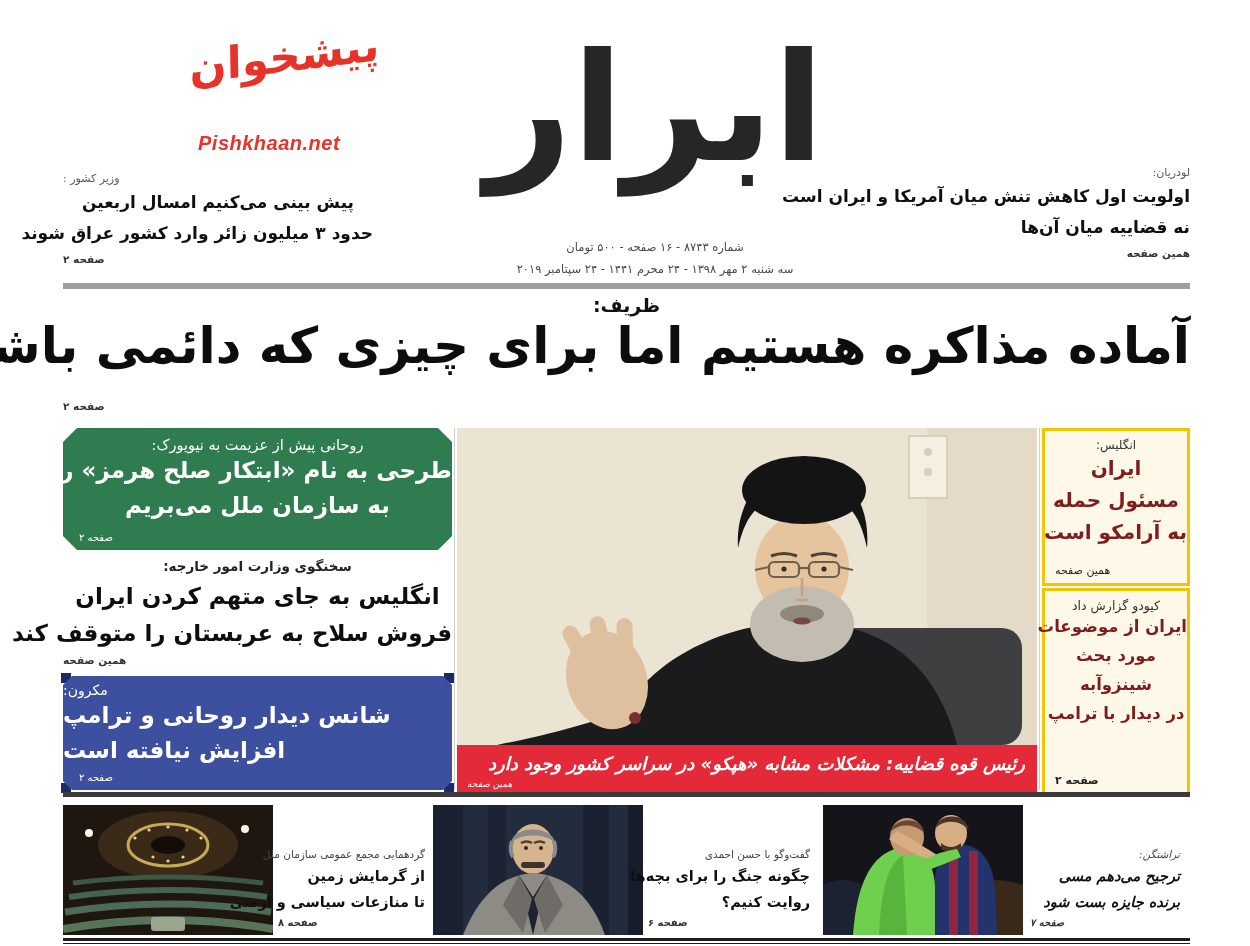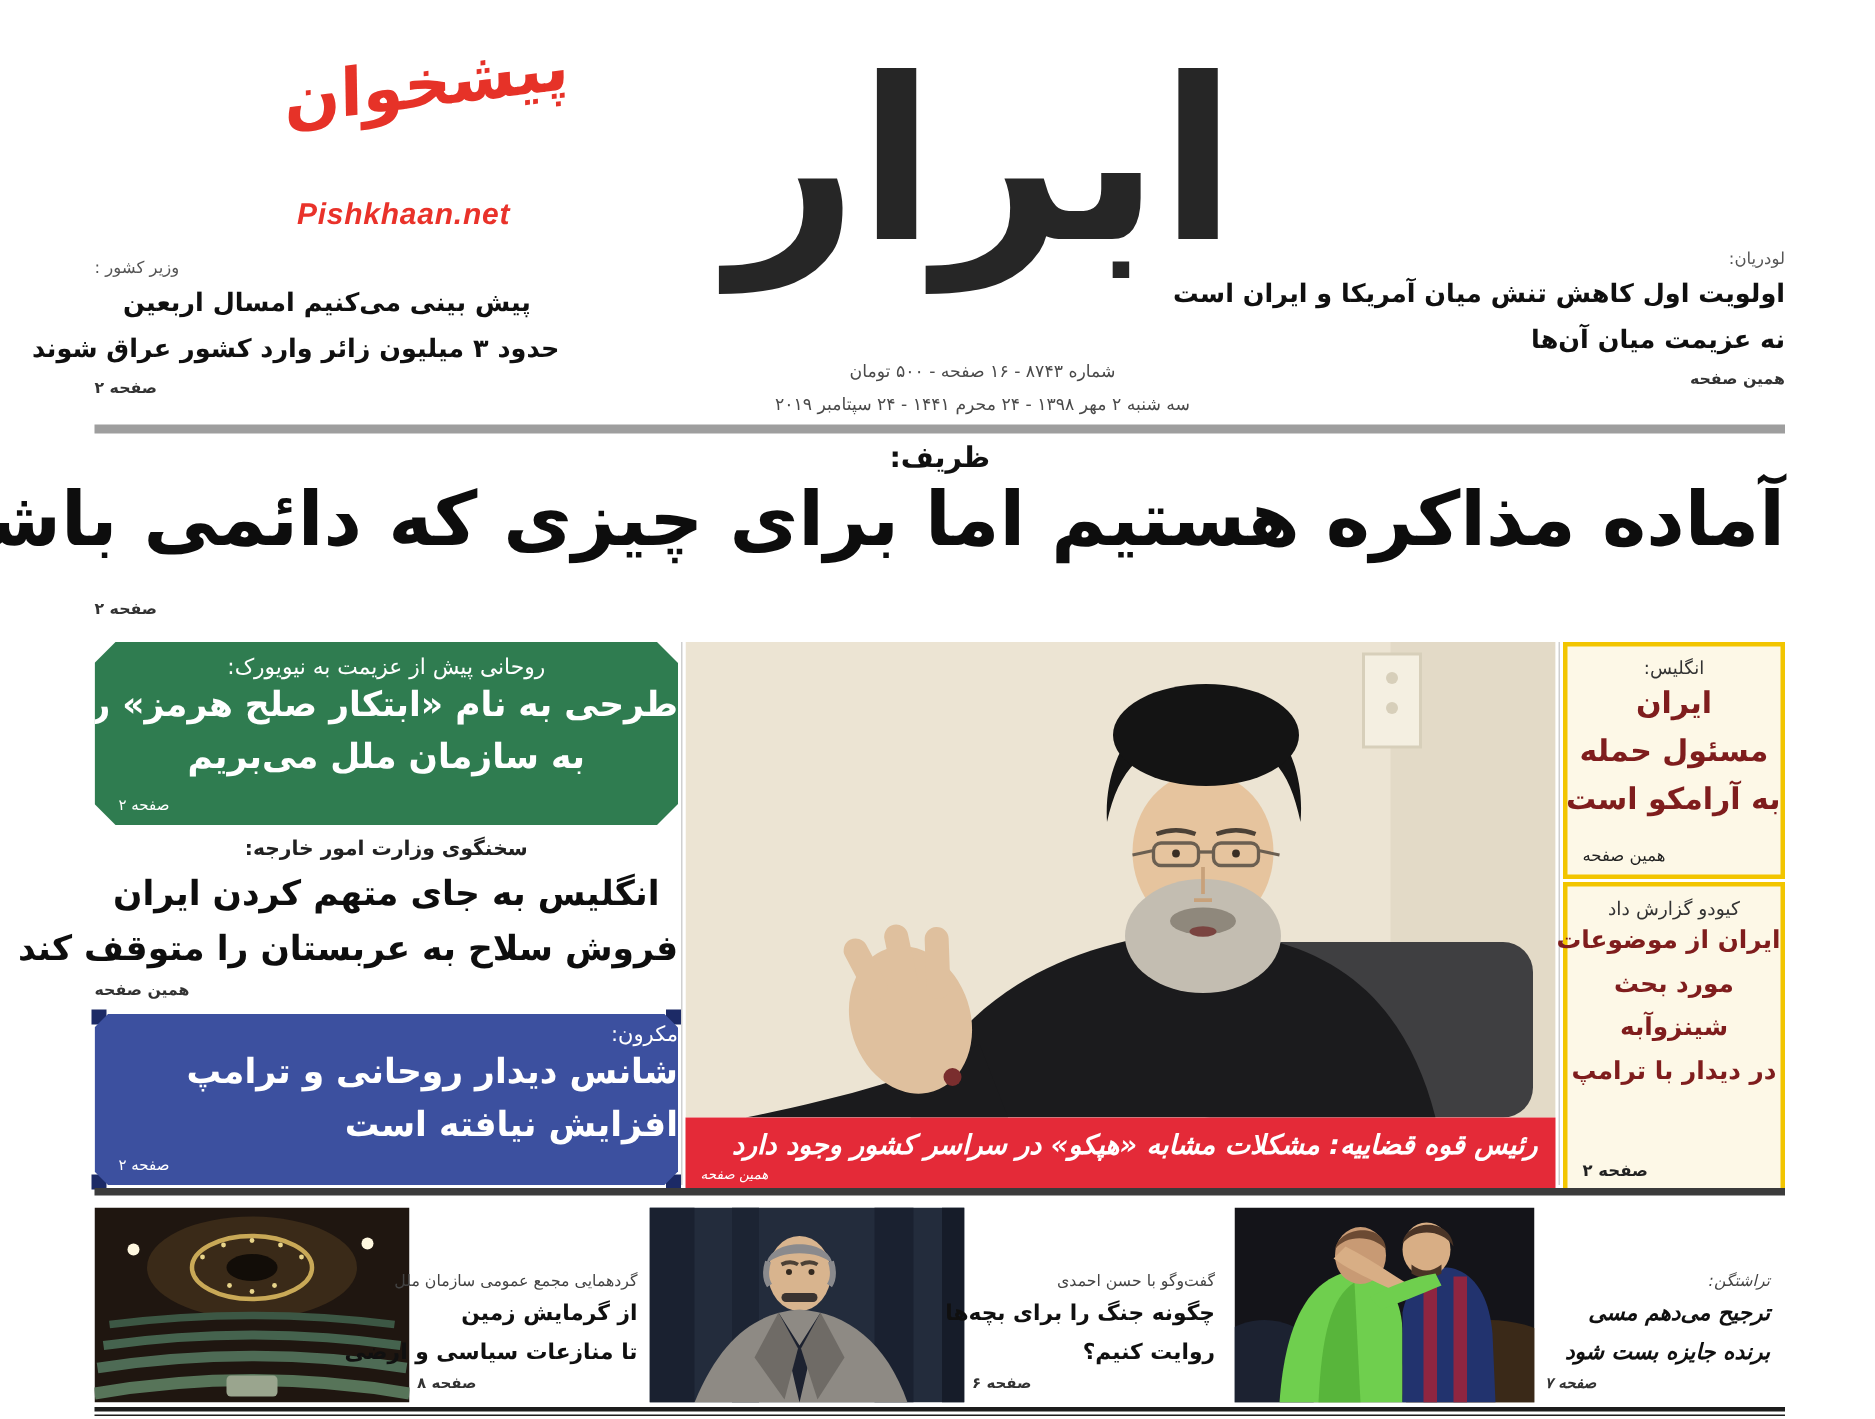--- a/index.html
+++ b/index.html
@@ -16,21 +16,21 @@
   .masthead{font-size:150px;font-weight:bold;color:#262626;line-height:1.05;text-align:center;}
   .dateline{font-size:11.5px;color:#4a4a4a;text-align:center;}
 
   .hdr-headline{font-size:17px;font-weight:bold;color:#101010;line-height:1.85;}
   .gray-bar{background:#9e9e9e;height:6px;}
 
   .lead-kicker{font-size:19px;font-weight:bold;text-align:center;color:#111;}
   .lead-headline{font-size:50px;font-weight:bold;text-align:center;color:#0d0d0d;letter-spacing:-1px;line-height:1.3;}
 
   .green-box{background:#2f7c50;color:#fff;clip-path:polygon(14px 0,calc(100% - 14px) 0,100% 14px,100% calc(100% - 14px),calc(100% - 14px) 100%,14px 100%,0 calc(100% - 14px),0 14px);text-align:center;}
-  .blue-box{background:#3c509f;color:#fff;clip-path:polygon(9px 0,calc(100% - 9px) 0,100% 9px,100% calc(100% - 9px),calc(100% - 9px) 100%,9px 100%,0 calc(100% - 9px),0 9px);text-align:right;}
+  .blue-box{background:#3c509f;color:#fff;clip-path:polygon(9px 0,calc(100% - 9px) 0,100% 9px,100% calc(100% - 9px),calc(100% - 9px) 100%,9px 100%,0 calc(100% - 9px),0 9px);text-align:left;}
   .corner-sq{width:10px;height:10px;background:#1c2a66;}
   .box-kicker{font-size:14.5px;padding-top:9px;}
   .box-headline{font-size:23px;font-weight:bold;line-height:1.5;}
   .box-pageref{font-size:10px;color:#fff;position:absolute;left:16px;bottom:7px;}
 
   .mid-kicker{font-size:13.5px;color:#222;text-align:center;font-weight:bold;}
   .mid-headline{font-size:23px;font-weight:bold;color:#0e0e0e;text-align:center;line-height:1.6;}
 
   .red-bar{background:#e42a38;color:#fff;}
   .red-bar-headline{font-size:18px;font-weight:bold;text-align:right;padding:8px 12px 0 0;}
@@ -69,21 +69,21 @@
     <div class="nowrap">پیش بینی می‌کنیم امسال اربعین</div>
     <div class="nowrap">حدود ۳ میلیون زائر وارد کشور عراق شوند</div>
   </div>
   <div class="pageref" style="text-align:left;margin-top:3px;">صفحه ۲</div>
 </div>
 
 <div class="abs rtl" style="left:880px;top:166px;width:310px;">
   <div class="kicker-sm" style="text-align:right;">لودریان:</div>
   <div class="hdr-headline" style="text-align:right;margin-top:2px;">
     <div class="nowrap">اولویت اول کاهش تنش میان آمریکا و ایران است</div>
-    <div class="nowrap">نه عزیمت میان آن‌ها</div>
+    <div class="nowrap">نه قضاییه میان آن‌ها</div>
   </div>
   <div class="pageref" style="text-align:right;padding-left:28px;margin-top:3px;">همین صفحه</div>
 </div>
 
 <div class="abs gray-bar" style="left:63px;top:283px;width:1127px;"></div>
 
 <div class="abs lead-kicker rtl" style="left:63px;top:294px;width:1127px;">ظریف:</div>
 <div class="abs lead-headline rtl nowrap" style="left:63px;top:314px;width:1127px;">آماده مذاکره هستیم اما برای چیزی که دائمی باشد</div>
 <div class="abs pageref" style="left:63px;top:400px;">صفحه ۲</div>
 

